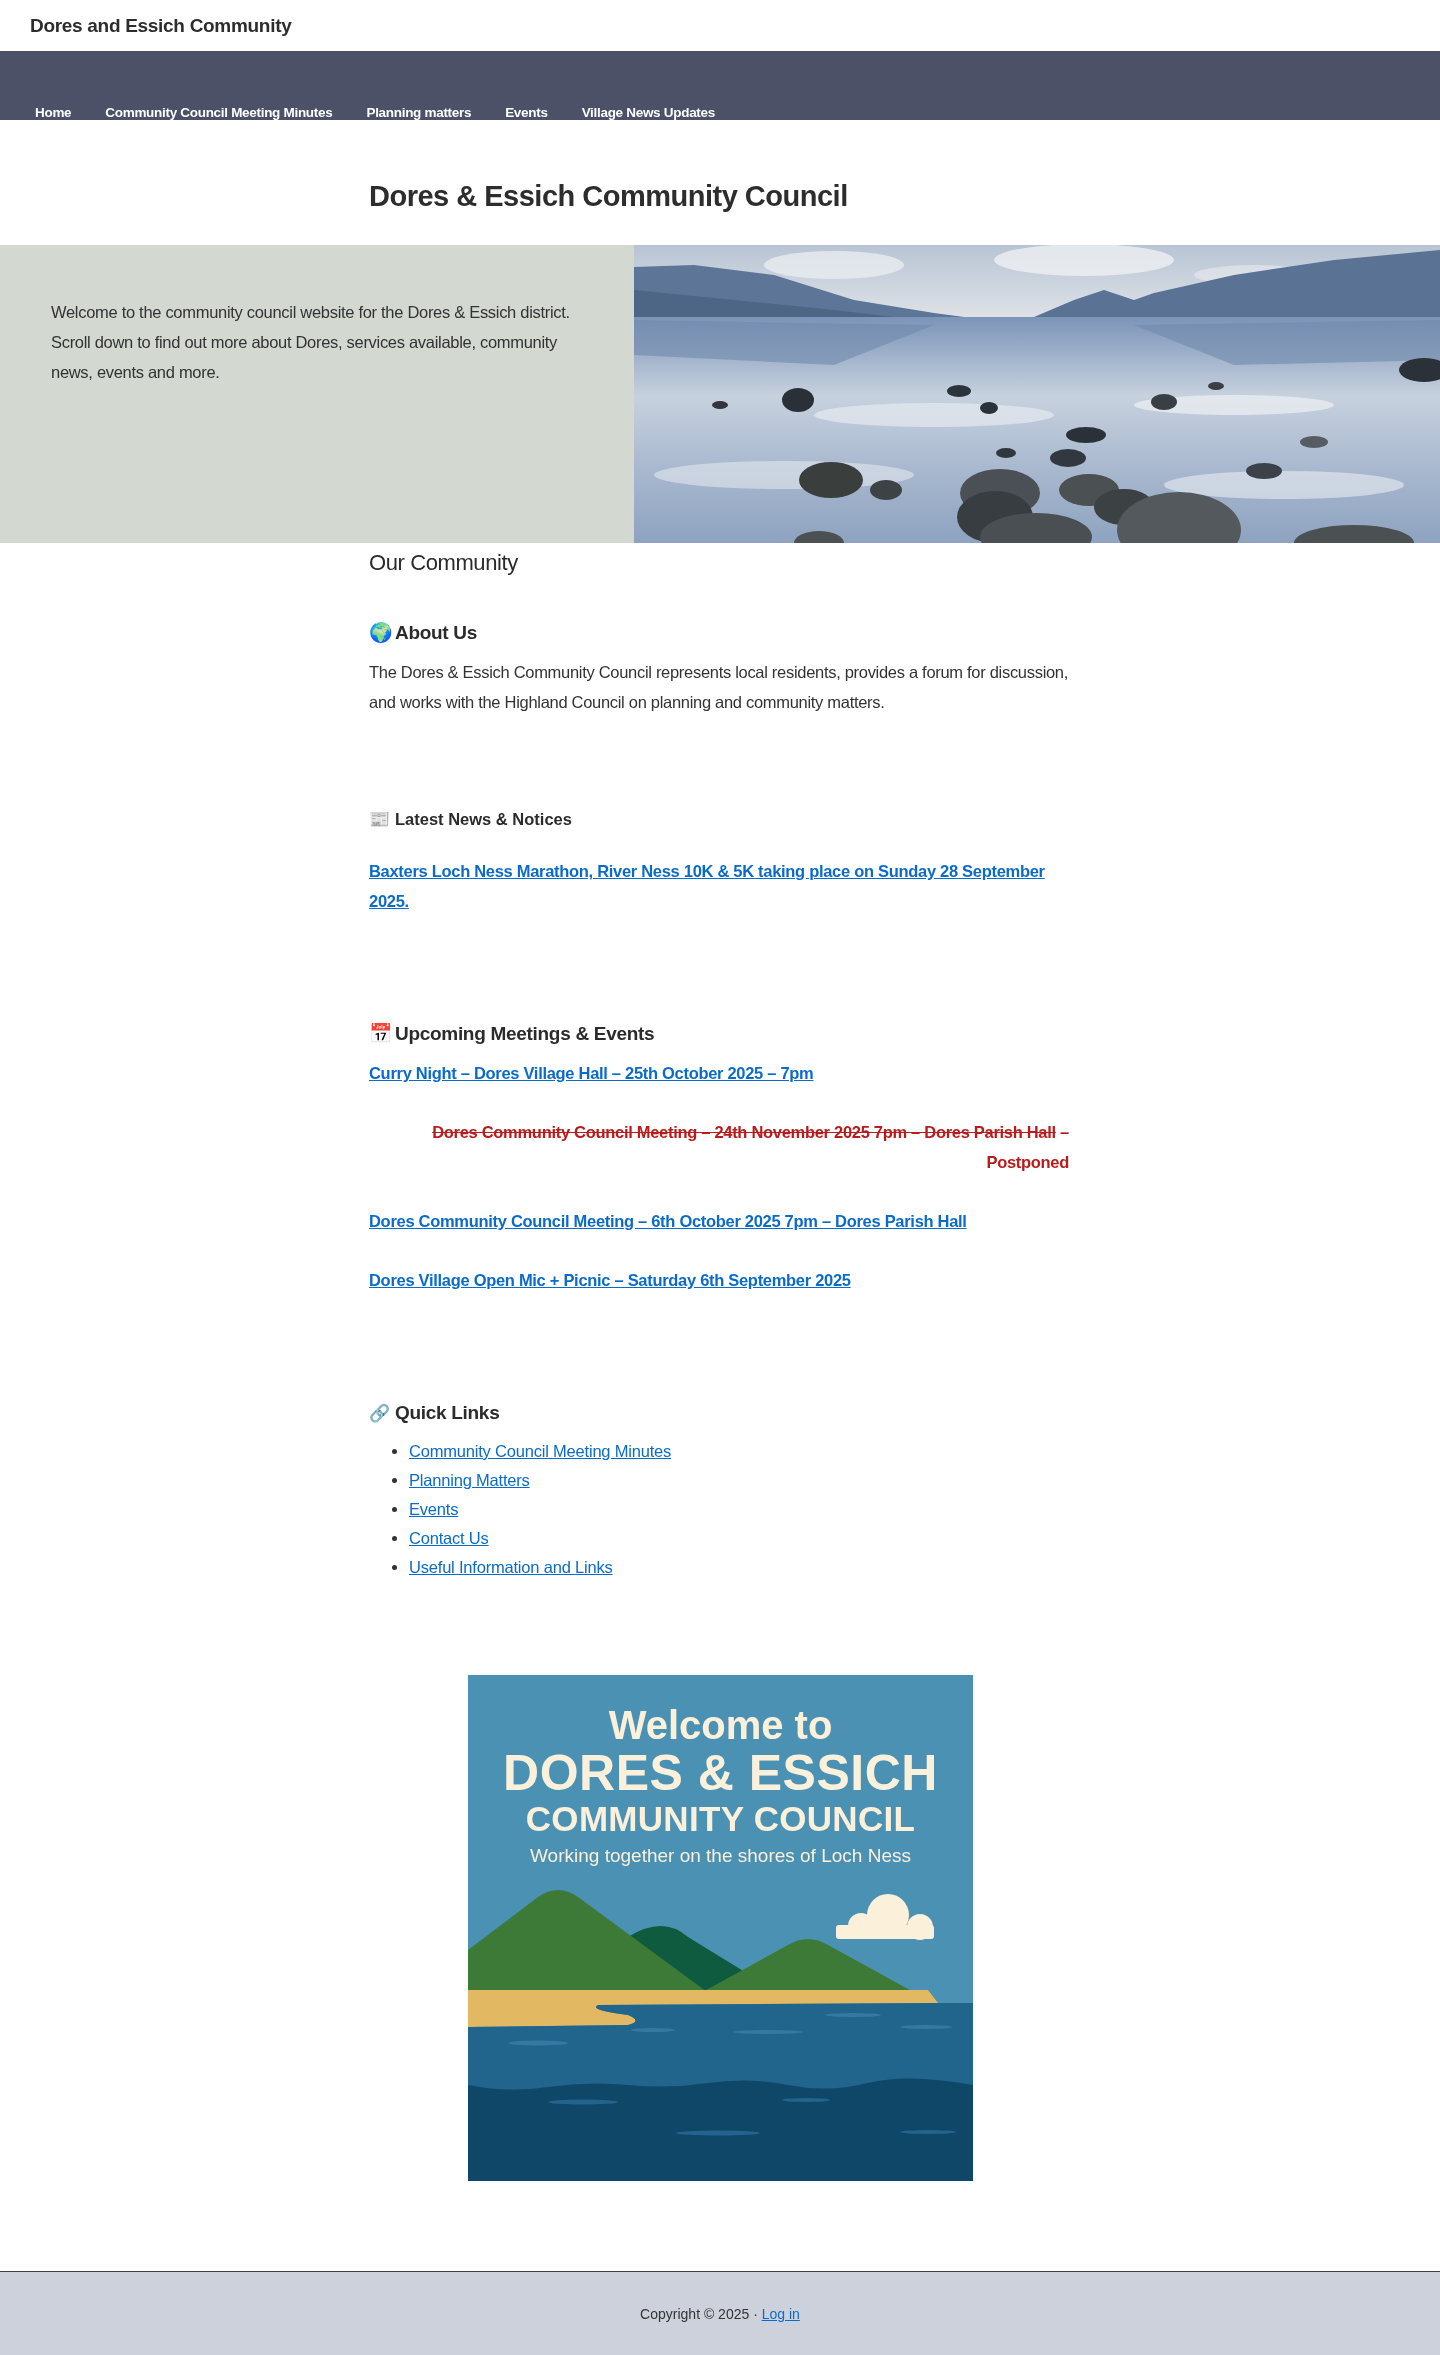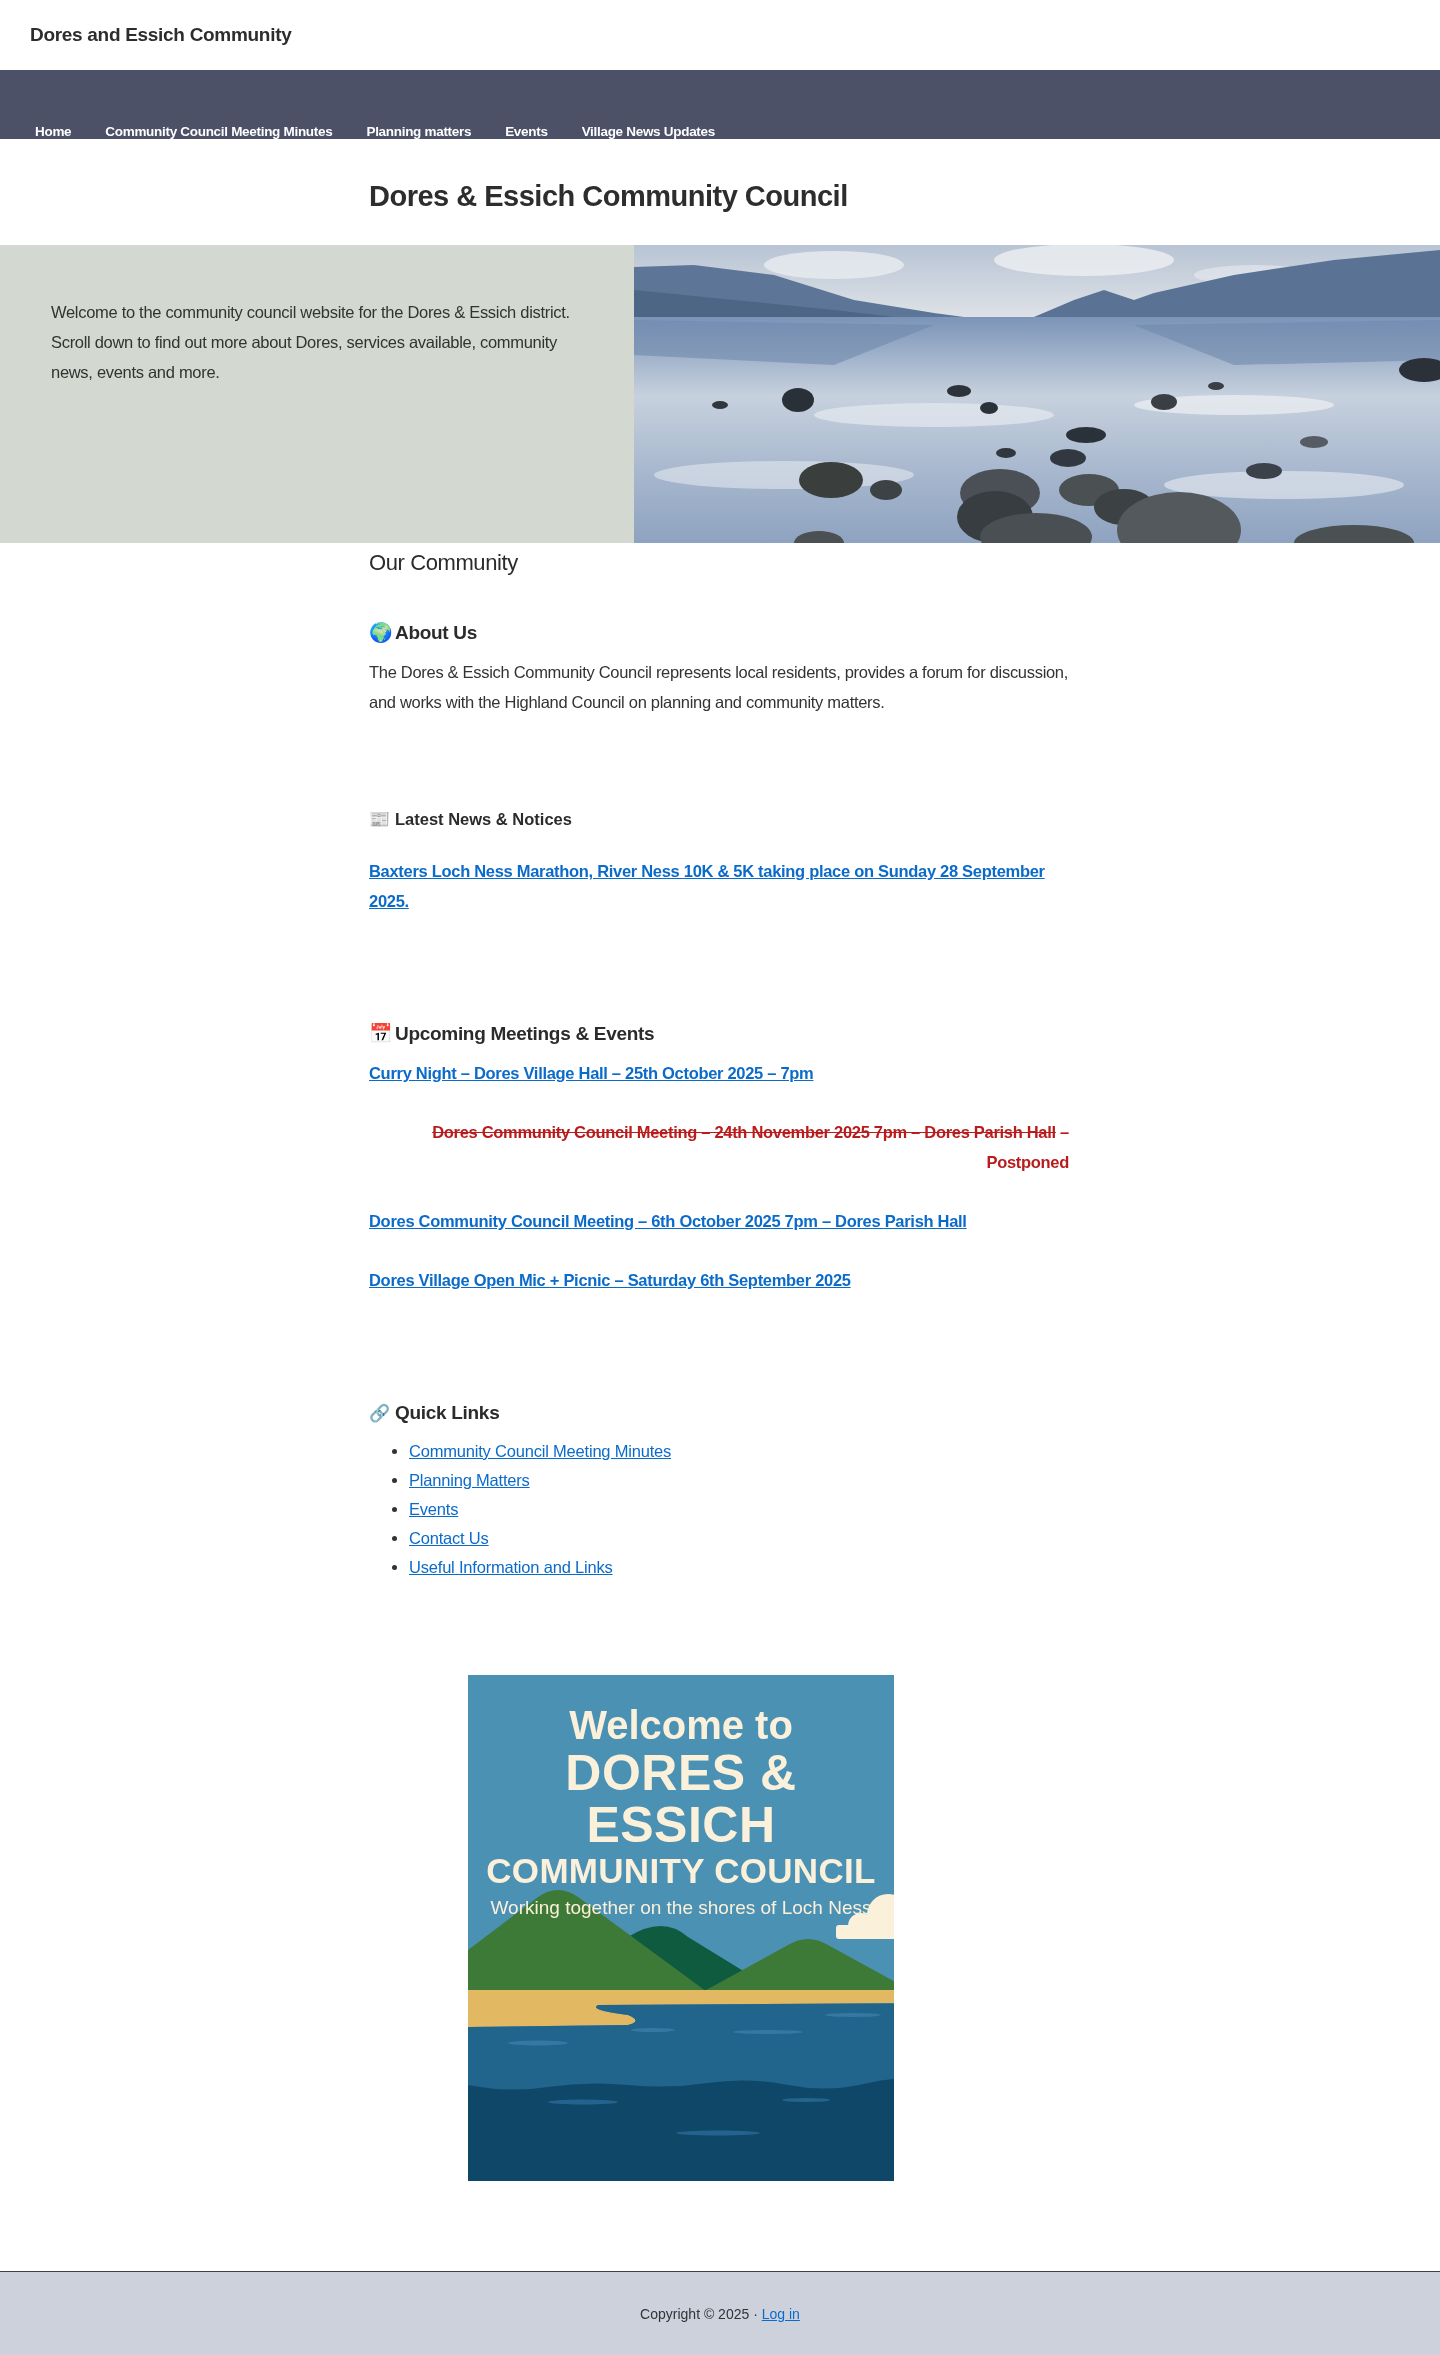--- a/index.html
+++ b/index.html
@@ -8,21 +8,21 @@
     font-family: "Liberation Sans", "DejaVu Sans", sans-serif;
     color: #2b2b2b;
     position: relative;
     height: 2355px;
     overflow: hidden;
   }
   a { color: #0b6bcb; }
 
   
   .site-header {
-    height: 70px;
+    height: 51px;
     display: flex;
     align-items: center;
     padding-left: 30px;
     background: #ffffff;
   }
   .site-title {
     font-size: 19px;
     font-weight: bold;
     color: #2d2d2d;
     letter-spacing: -0.3px;
@@ -156,21 +156,21 @@
     color: #0b6bcb;
     text-decoration: underline;
     letter-spacing: -0.2px;
   }
 
   
   .poster {
     position: absolute;
     top: 1675px;
     left: 468px;
-    width: 426px;
+    width: 505px;
     height: 506px;
     background: #4a91b4;
     overflow: hidden;
   }
   .poster-text {
     position: absolute;
     top: 28px;
     left: 0;
     width: 100%;
     text-align: center;

